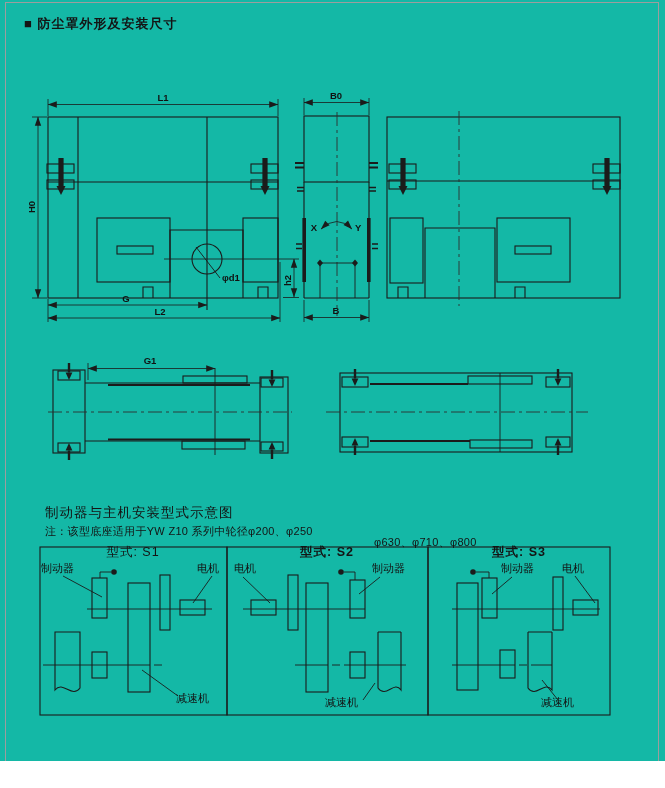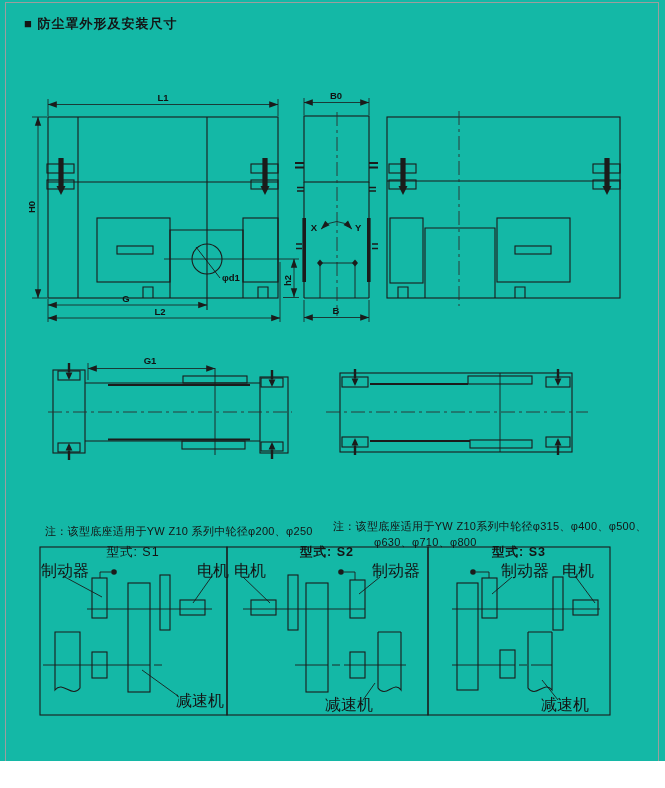--- a/index.html
+++ b/index.html
@@ -5,21 +5,21 @@
   html,body{margin:0;padding:0;background:#fff;}
   .canvas{position:relative;width:665px;height:761px;background:#14b8a6;overflow:hidden;
           font-family:"Liberation Sans","DejaVu Sans",sans-serif;color:#111;}
   .frame{position:absolute;left:5px;top:2px;width:652px;height:771px;
          border:1px solid #9d9d9d;border-bottom:3px solid #4a4a4a;}
   .txt{position:absolute;white-space:nowrap;color:#141414;}
   .page-title{left:24px;top:15px;font-size:13px;font-weight:bold;letter-spacing:1px;}
   .note{font-size:11px;letter-spacing:0.3px;margin-top:43px;}
   .heading{left:45px;top:504px;font-size:13.5px;letter-spacing:1px;}
   .type-title{top:528px;font-size:12.5px;transform:translateX(-50%);letter-spacing:1px;margin-top:16px;}
-  .part-label{font-size:16px;}
+  .part-label{font-size:11px;}
   svg{position:absolute;left:0;top:0;}
   .o{fill:none;stroke:#1b1b1b;stroke-width:1.1;}
   .o9{fill:none;stroke:#1b1b1b;stroke-width:0.9;}
   .t{fill:none;stroke:#1b1b1b;stroke-width:2.2;}
   .d{fill:none;stroke:#1b1b1b;stroke-width:0.8;}
   .cl{fill:none;stroke:#2e2e2e;stroke-width:0.9;stroke-dasharray:14 4 3 4;}
   .f{fill:#1b1b1b;stroke:none;}
   .dimtxt{font:bold 9.5px "Liberation Sans","DejaVu Sans",sans-serif;fill:#111;}
 </style>
 </head>
@@ -203,23 +203,23 @@
       <rect x="553" y="577" width="10" height="53" class="o"></rect>
       <rect x="573" y="600" width="25" height="15" class="o"></rect>
       <path d="M452,665 H515 M519,665 H527 M531,665 H552" class="o9"></path>
       <rect x="500" y="650" width="15" height="28" class="o"></rect>
       <path d="M528,632 H552 M528,632 V688 C536,699 544,680 552,690 V632" class="o" fill="none"></path>
       <path d="M512,577 L492,594 M575,576 L595,603 M542,680 L558,700" class="o9"></path>
     </g>
   </svg>
 
   <div class="txt note" style="left:45px;top:481px;">注：该型底座适用于YW Z10 系列中轮径φ200、φ250</div>
-  <div class="txt note" style="left:333px;top:476px;">注：该型底座适用于YW Z10系列中轮径φ315、φ400、φ500、</div>
   <div class="txt note" style="left:374px;top:492px;">φ630、φ710、φ800</div>
 
+  <div class="txt heading">制动器与主机安装型式示意图</div>
 
   <div class="txt type-title" style="left:133px;">型式: S1</div>
   <div class="txt type-title" style="left:327px;font-weight:bold;">型式: S2</div>
   <div class="txt type-title" style="left:519px;font-weight:bold;">型式: S3</div>
 
   <div class="txt part-label" style="left:41px;top:561px;">制动器</div>
   <div class="txt part-label" style="left:197px;top:561px;">电机</div>
   <div class="txt part-label" style="left:176px;top:691px;">减速机</div>
 
   <div class="txt part-label" style="left:234px;top:561px;">电机</div>

